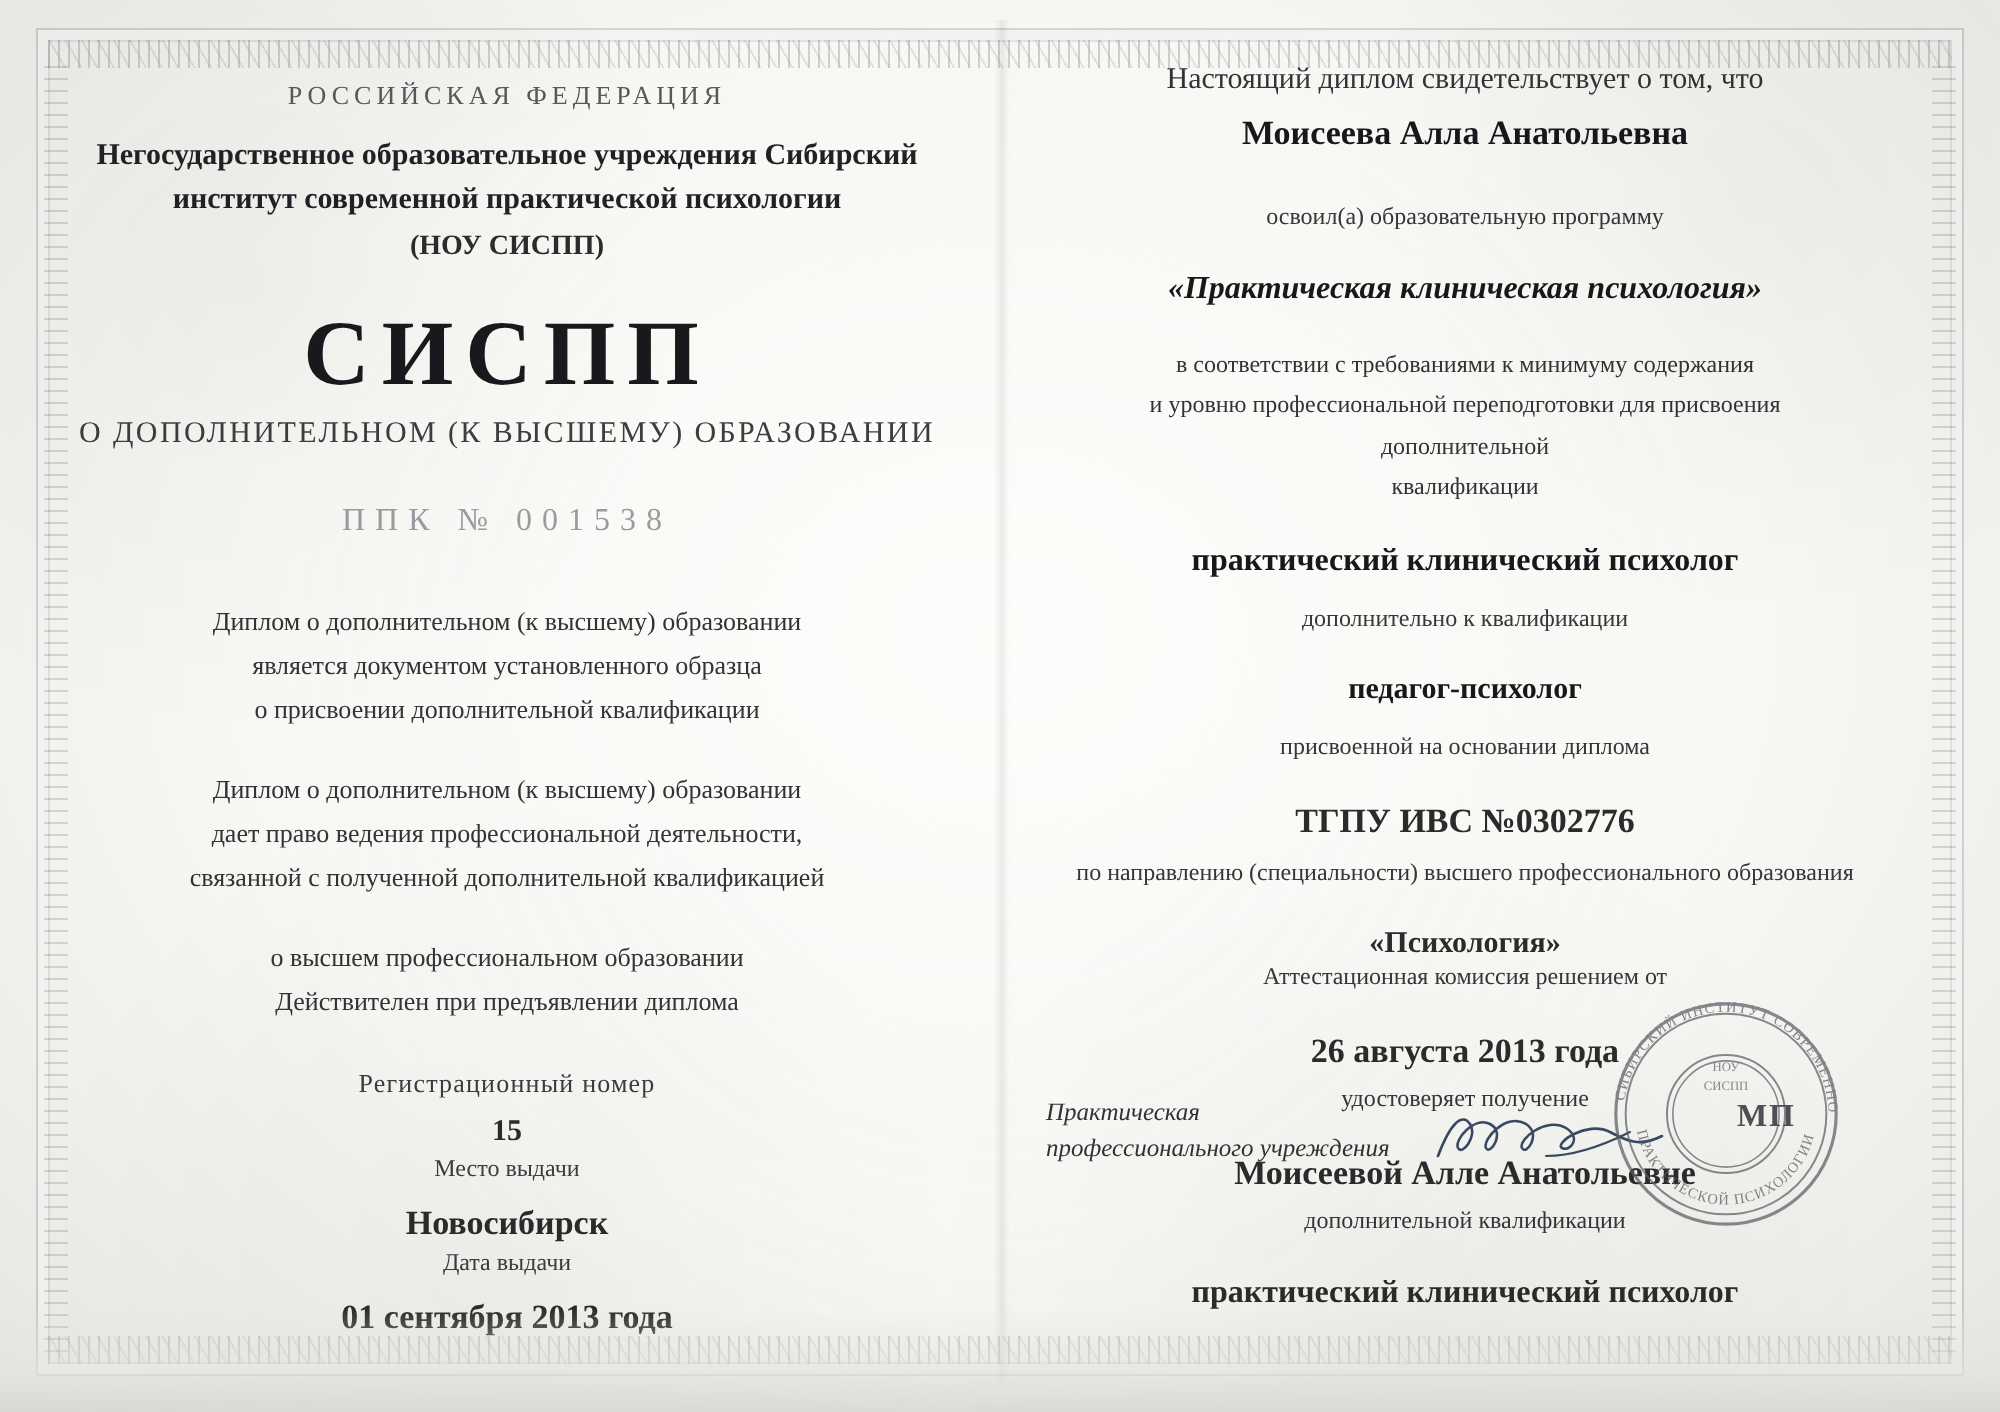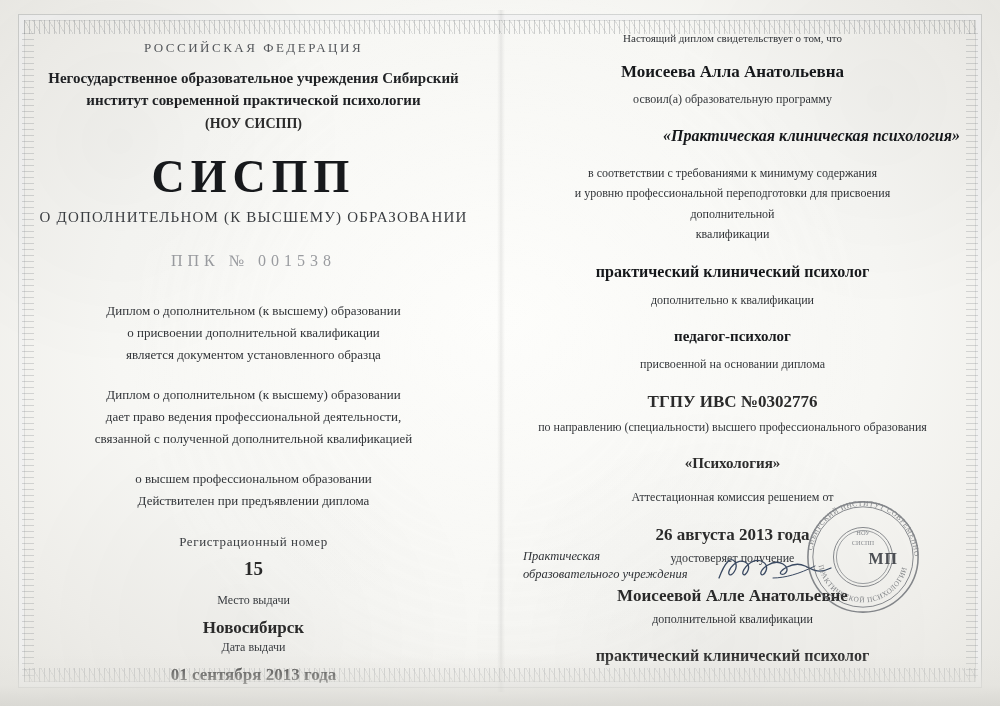--- a/index.html
+++ b/index.html
@@ -152,64 +152,63 @@
     width: 370px;
   }
   .reg-label {
     font-size: 13px;
     letter-spacing: .6px;
     color: #3a3d41;
     margin-top: 22px;
     margin-bottom: 8px;
   }
   .reg-num {
-    font-size: 19px;
-    font-weight: bold;
-    margin-bottom: 13px;
+    font-size: 15px;
+    font-weight: bold;
+    margin-bottom: 2px;
   }
   .sublabel {
     font-size: 12px;
     color: #3a3d41;
     margin-bottom: 10px;
   }
   .city {
     font-size: 17px;
     font-weight: bold;
     margin-bottom: 2px;
   }
   .issue-date {
     font-size: 17px;
     font-weight: bold;
     margin-top: 4px;
   }
 
   
   .r-intro {
-    font-size: 11px;
+    font-size: 15px;
     color: #303337;
-    margin-bottom: 18px;
+    margin-bottom: 8px;
   }
   .r-name {
     font-size: 17px;
     font-weight: bold;
     color: #16181b;
-    margin-bottom: 10px;
+    margin-bottom: 24px;
   }
   .r-small {
     font-size: 12px;
     color: #33363a;
     margin-bottom: 20px;
   }
   .r-program {
     font-size: 16px;
     font-weight: bold;
     font-style: italic;
     color: #16181b;
     margin-bottom: 18px;
-    text-align: right;
   }
   .r-req {
     font-size: 12px;
     line-height: 1.7;
     color: #303337;
     width: 390px;
     margin: 0 auto 18px auto;
   }
   .r-qual {
     font-size: 16px;
@@ -224,21 +223,21 @@
     margin-bottom: 12px;
   }
   .r-diplomano {
     font-size: 17px;
     font-weight: bold;
     margin-bottom: 8px;
   }
   .r-direction {
     font-size: 15px;
     font-weight: bold;
-    margin-bottom: 18px;
+    margin-bottom: 0;
   }
   .r-date {
     font-size: 17px;
     font-weight: bold;
     margin-bottom: 6px;
   }
   .r-recipient {
     font-size: 17px;
     font-weight: bold;
     margin-bottom: 6px;
@@ -323,22 +322,22 @@
     </div>
     <div class="abbr">(НОУ СИСПП)</div>
 
     <div class="diploma-word">СИСПП</div>
     <div class="diploma-sub">О ДОПОЛНИТЕЛЬНОМ (К ВЫСШЕМУ) ОБРАЗОВАНИИ</div>
 
     <div class="serialno">ППК № 001538</div>
 
     <div class="para">
       <div>Диплом о дополнительном (к высшему) образовании</div>
+      <div>является документом установленного образца</div>
       <div>о присвоении дополнительной квалификации</div>
-      <div>является документом установленного образца</div>
     </div>
 
     <div class="para">
       <div>Диплом о дополнительном (к высшему) образовании</div>
       <div>дает право ведения профессиональной деятельности,</div>
       <div>связанной с полученной дополнительной квалификацией</div>
     </div>
 
     <div class="para">
       <div>о высшем профессиональном образовании</div>
@@ -383,21 +382,21 @@
     <div class="r-date">26 августа 2013 года</div>
     <div class="r-small">удостоверяет получение</div>
 
     <div class="r-recipient">Моисеевой Алле Анатольевне</div>
     <div class="r-small">дополнительной квалификации</div>
 
     <div class="r-final">практический клинический психолог</div>
 
     <div class="signature-block">
       <div>Практическая</div>
-      <div>образовательного учреждения</div>
+      <div>профессионального учреждения</div>
     </div>
 
     <svg class="signature" viewBox="0 0 120 40">
       <path d="M4,30 C10,14 16,8 20,14 C24,20 16,30 14,26 C12,22 22,10 30,14
                C38,18 30,30 28,26 C26,22 38,8 48,14 C56,19 48,30 46,26
                C44,22 58,10 68,16 C76,21 70,28 66,26 C62,24 78,12 90,18
                C98,22 104,26 116,20" fill="none" stroke="#3a4a63" stroke-width="1.3" stroke-linecap="round"></path>
       <path d="M58,30 C70,30 84,26 100,18" fill="none" stroke="#3a4a63" stroke-width="1" stroke-linecap="round"></path>
     </svg>
 

